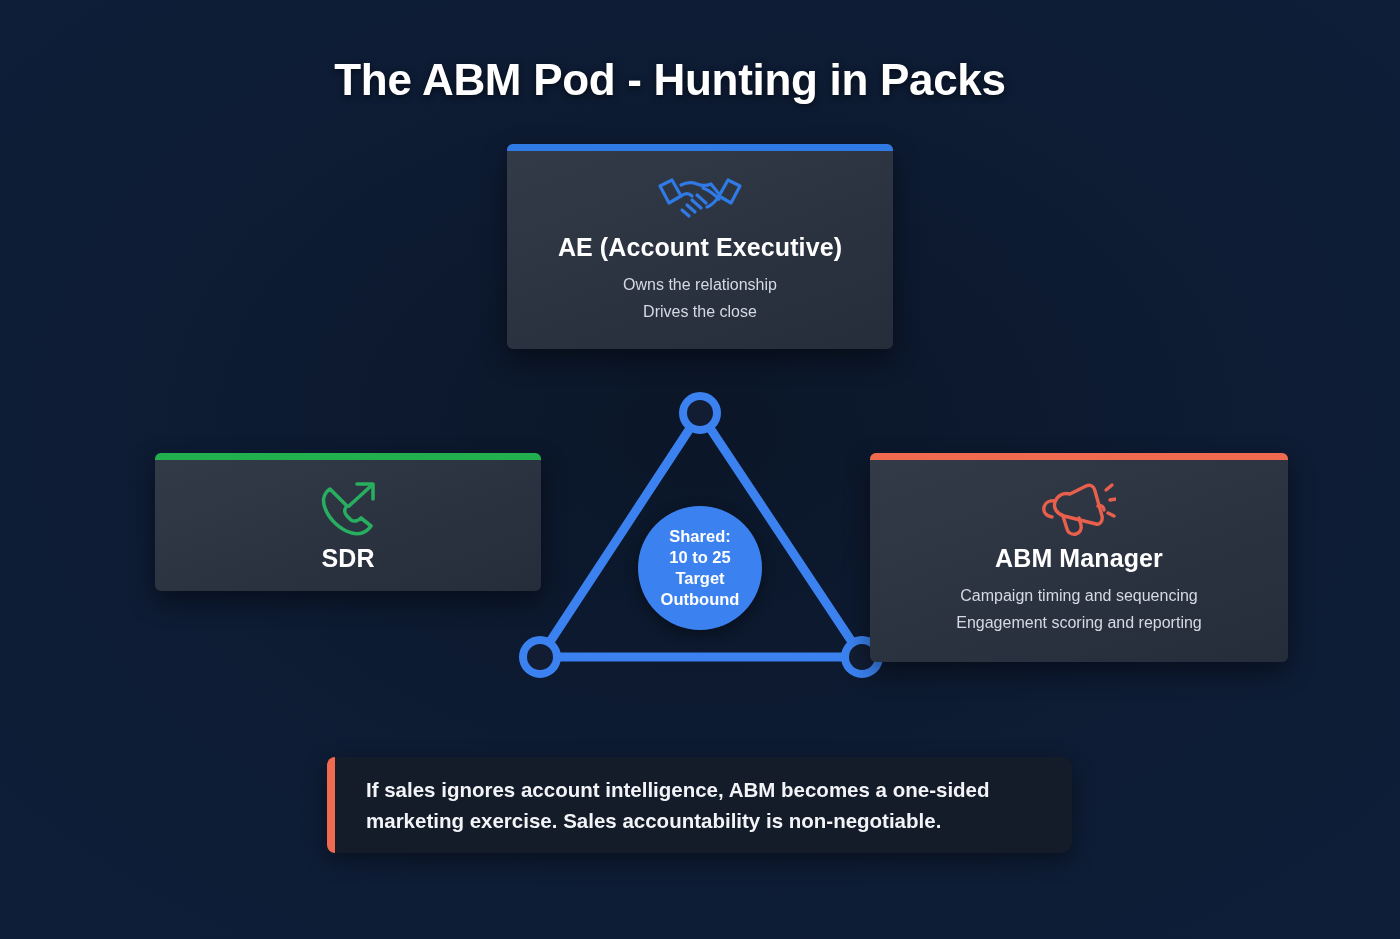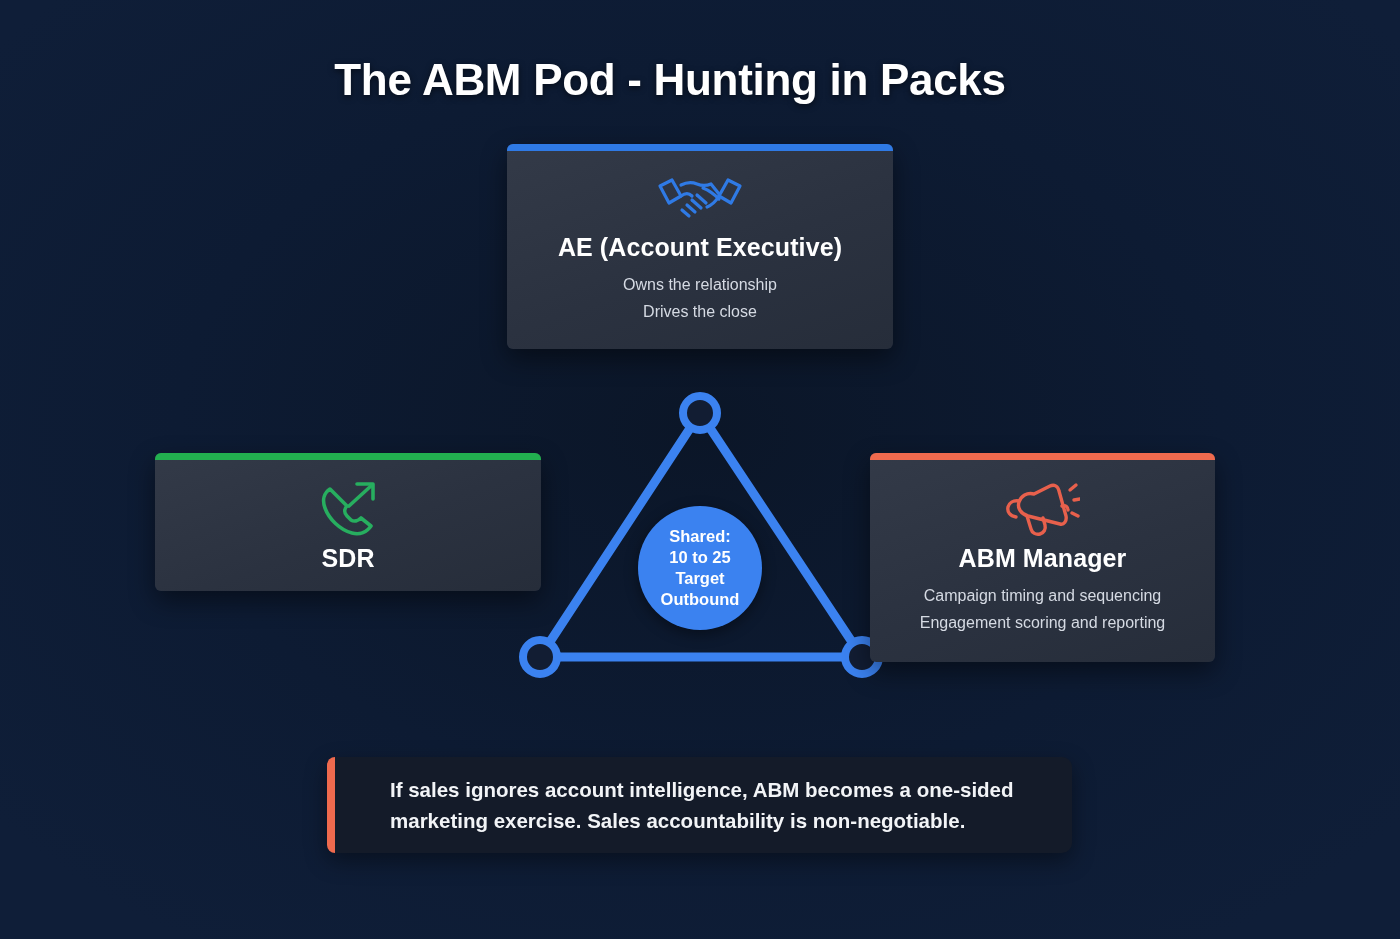--- a/index.html
+++ b/index.html
@@ -76,21 +76,21 @@
   }
   .card-lines {
     font-size: 16px;
     line-height: 26.5px;
     color: #d5dae3;
   }
   .card-lines div { white-space: nowrap; }
 
   #card-ae   { left: 507px; top: 144px; width: 386px; }
   #card-sdr  { left: 155px; top: 453px; width: 386px; }
-  #card-abm  { left: 870px; top: 453px; width: 345px; }
+  #card-abm  { left: 870px; top: 453px; width: 418px; }
 
   #card-ae .card-inner   { padding-top: 18px; }
   #card-ae .card-lines   { padding-bottom: 6px; }
   #card-sdr .card-inner  { padding-bottom: 8px; }
   #card-abm .card-inner  { padding-bottom: 26px; }
 
   
   .hub {
     position: absolute;
     left: 638px;
@@ -130,21 +130,20 @@
     border-radius: 10px 0 0 10px;
     background: #ef6a4e;
     flex: 0 0 auto;
   }
   .callout-text {
     padding: 0 28px 0 31px;
     font-size: 20.5px;
     font-weight: bold;
     line-height: 31px;
     color: #f2f4f7;
-    margin-left: 24px;
   }
 </style>
 </head>
 <body>
 
 <div id="stage">
 
   <div class="page-title">The ABM Pod - Hunting in Packs</div>
 
   <svg class="connector-svg" viewBox="0 0 1400 939">

